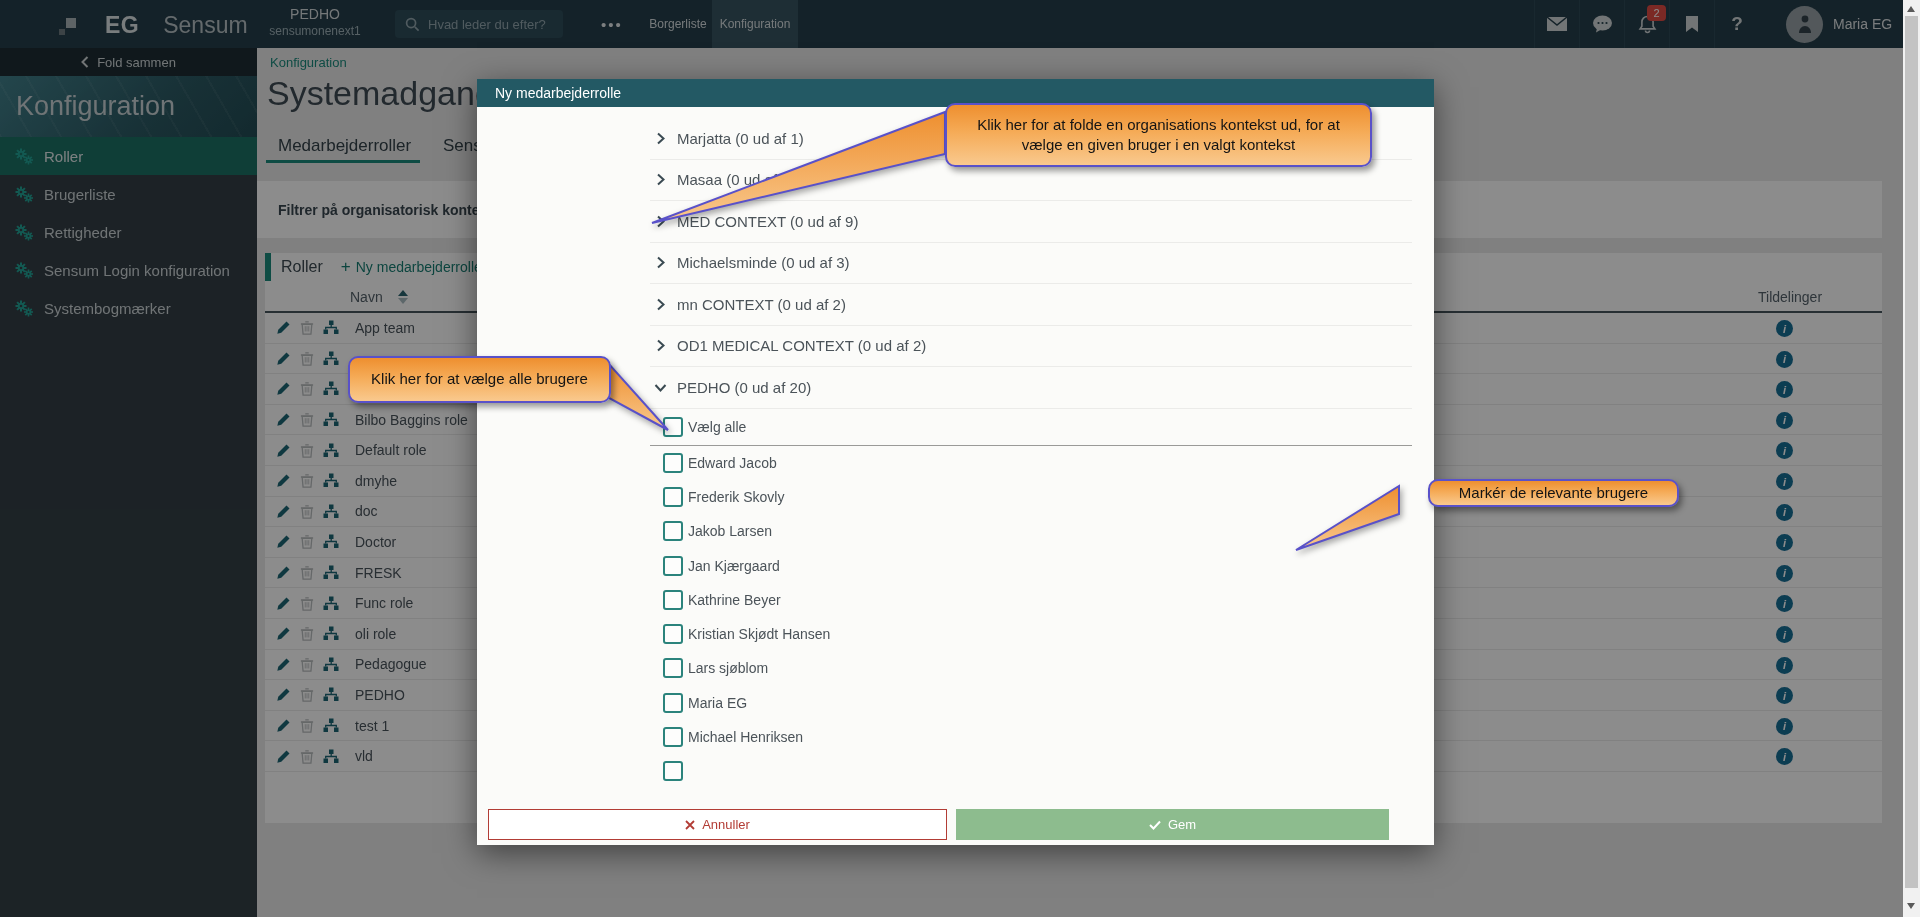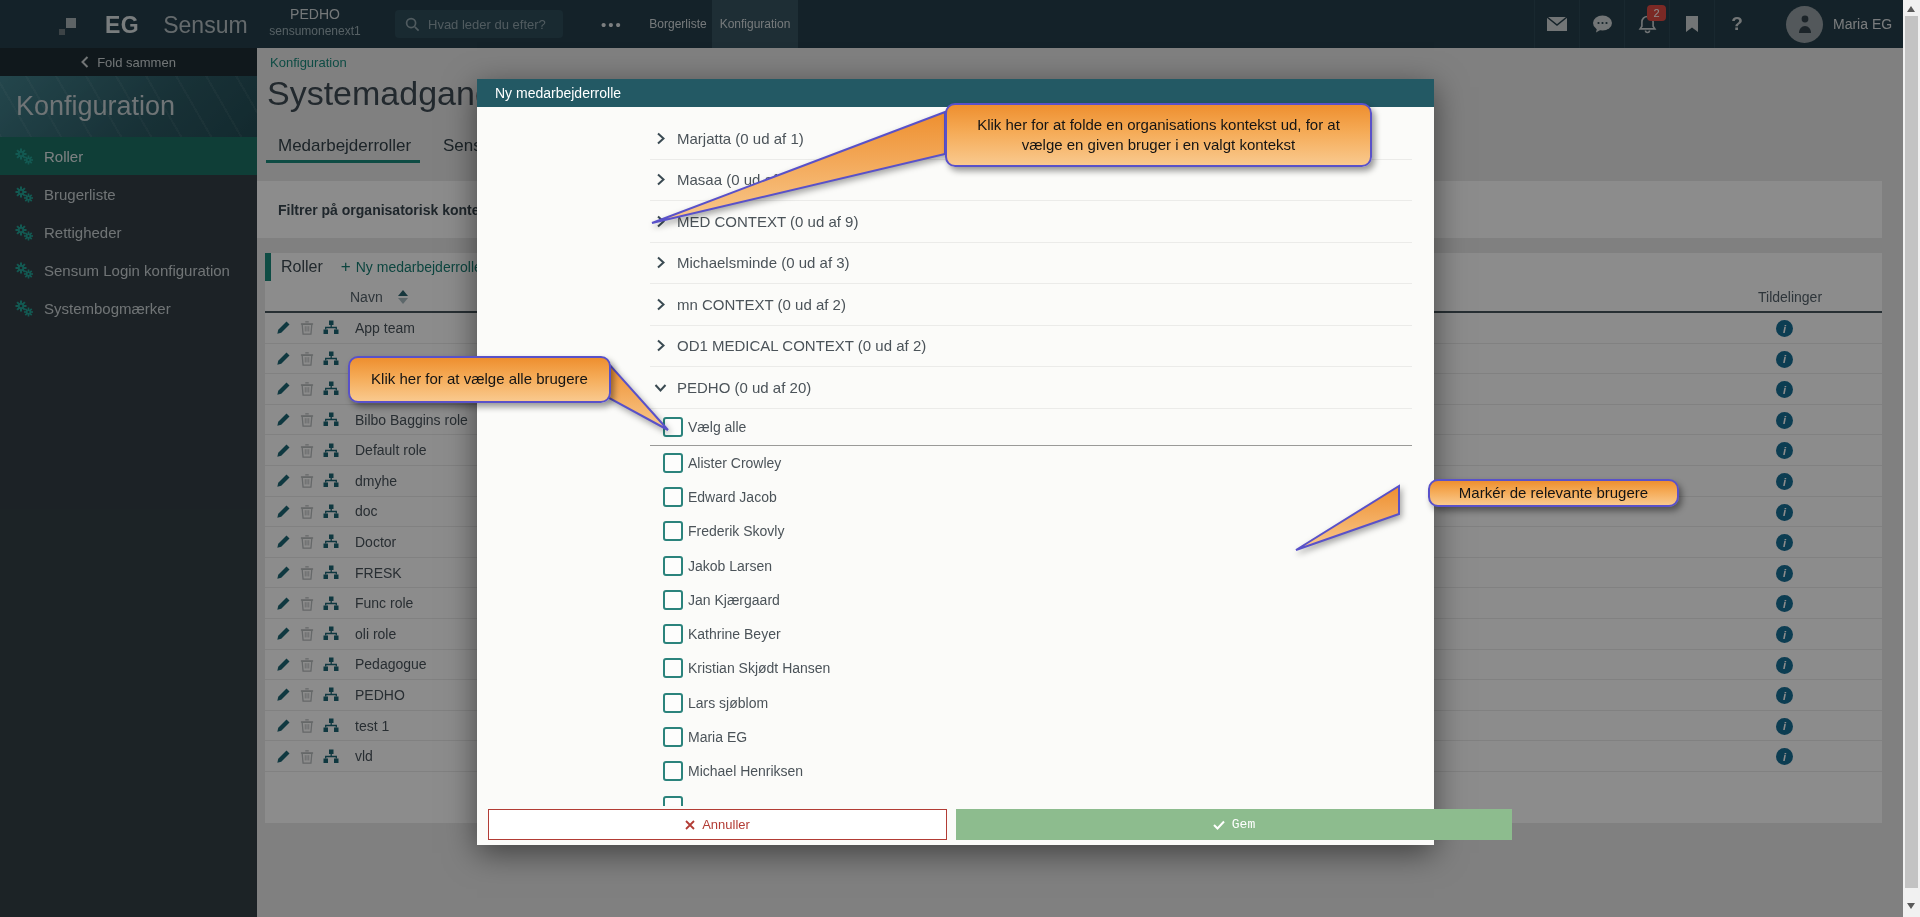--- a/index.html
+++ b/index.html
@@ -92,21 +92,21 @@
   .ctxrow{height:41.5px;border-bottom:1px solid #ebebe9;display:flex;align-items:center;gap:10px;
           box-sizing:border-box;padding-left:4px;color:#4b5359;font-size:15px;}
   .selallrow{height:37px;border-bottom:1px solid #9a9a98;display:flex;align-items:center;
           box-sizing:border-box;padding-left:13px;color:#4b5359;font-size:14px;}
   .userrow{height:34.3px;display:flex;align-items:center;padding-left:13px;color:#4b5359;font-size:14px;}
   .cbx{width:16px;height:16px;border:2px solid #2b837c;border-radius:3px;background:#fdfdfc;margin-right:5px;flex:0 0 auto;}
   .mfoot{position:absolute;left:0;bottom:0;width:100%;height:39px;background:#fbfbf9;}
   .btn{position:absolute;top:3px;height:31px;display:flex;align-items:center;justify-content:center;gap:7px;
        font-size:13px;box-sizing:border-box;}
   .btn-cancel{left:11px;width:459px;background:#fff;border:1.5px solid #b23c35;color:#b23c35;}
-  .btn-save{left:479px;width:556px;background:#8dbc8e;color:#fff;font-family:Liberation Mono, monospace;}
+  .btn-save{left:479px;width:433px;background:#8dbc8e;color:#fff;}
 
   
   .tails{left:0;top:0;width:1920px;height:917px;z-index:110;pointer-events:none;}
   .callout{z-index:120;background:linear-gradient(to bottom,#ee8f2f 0%,#f5ab57 45%,#f9c98e 100%);
            border:2px solid #5951c9;border-radius:10px;color:#141414;font-size:15px;
            display:flex;align-items:center;justify-content:center;text-align:center;
            box-shadow:3px 4px 6px rgba(0,0,0,.4);box-sizing:border-box;padding:4px 14px;line-height:1.35;}
   .co-expand{left:945px;top:103px;width:427px;height:64px;}
   .co-selall{left:348px;top:356px;width:263px;height:47px;}
   .co-mark{left:1428px;top:479px;width:251px;height:28px;}
@@ -748,24 +748,20 @@
         <svg width="13" height="13" viewBox="0 0 13 13">
             <polyline points="1.5,4 6.5,9.5 11.5,4" fill="none" stroke="#3a4a52" stroke-width="2"></polyline>
           </svg>
         <span>PEDHO (0 ud af 20)</span>
       </div>
       <div class="selallrow">
         <span class="cbx"></span>
         <span>Vælg alle</span>
       </div>
       <div id="users-host">
-          <div class="userrow">
-            <span class="cbx"></span>
-            <span>Alister Crowley</span>
-          </div>
           <div class="userrow">
             <span class="cbx"></span>
             <span>Edward Jacob</span>
           </div>
           <div class="userrow">
             <span class="cbx"></span>
             <span>Frederik Skovly</span>
           </div>
           <div class="userrow">
             <span class="cbx"></span>

